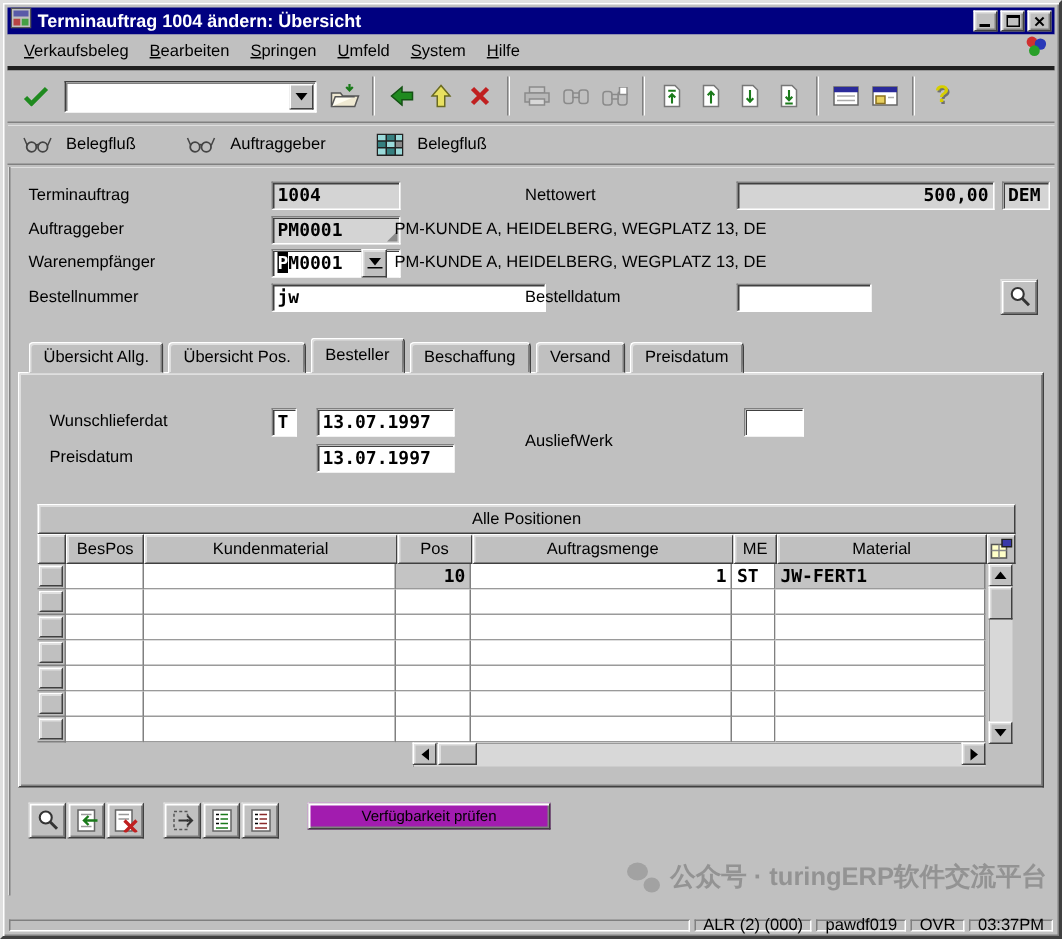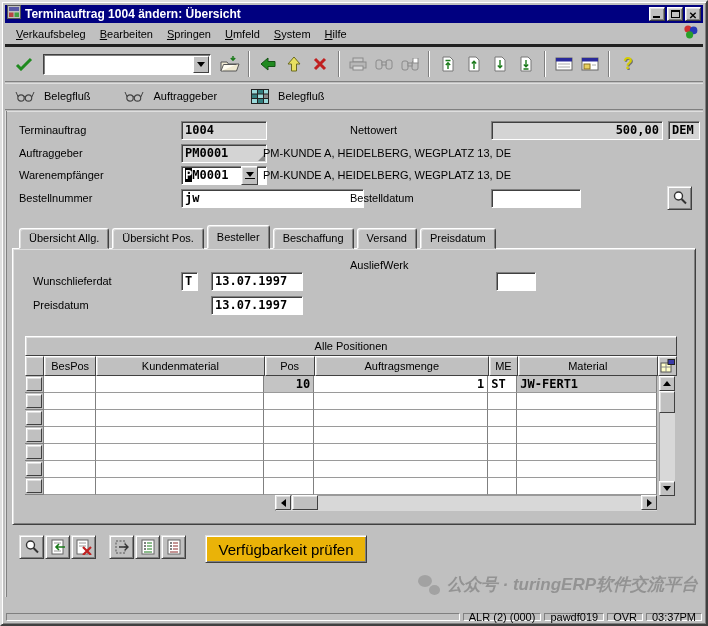--- a/index.html
+++ b/index.html
@@ -56,21 +56,21 @@
     box-shadow: inset 1px 1px 0 #404040; white-space:nowrap; overflow:hidden;margin-left:26px; }
   .fld.gray { background:#d4d4d4; }
   .fld.right { text-align:right; }
   .fld .char-sel { background:#000; color:#fff; }
   .fold::after { content:""; position:absolute; right:1px; bottom:1px; width:0; height:0;
     border-left:7px solid transparent; border-bottom:7px solid #8a8a8a; }
   .dropbtn { position:absolute; width:17px; height:19px; background:#c0c0c0;
     border:1px solid; border-color:#fff #404040 #404040 #fff; box-shadow: inset 1px 1px 0 #dfdfdf;
     display:flex; align-items:center; justify-content:center; flex-direction:column; }
   .dropbtn .bar { width:10px; height:1px; background:#000; margin-top:1px; }
-  .pushbtn { position:absolute; height:28px; background:#eab308; font-size:15px;
+  .pushbtn { position:absolute; height:18px; background:#a21caf; font-size:10px;
     border:1px solid; border-color:#dfdfdf #404040 #404040 #dfdfdf;
     box-shadow: inset 1px 1px 0 #fff, inset -1px -1px 0 #808080;
     display:flex; align-items:center; justify-content:center; }
 
   
   .tabstrip { position:absolute; left:14px; top:114px; height:24px; display:flex; align-items:flex-end; z-index:3; }
   .tab { height:21px; line-height:19px; padding:0 9px; font-size:11px; background:#c0c0c0;
     border:1px solid; border-color:#fff #404040 #c0c0c0 #fff; border-radius:3px 3px 0 0;
     box-shadow: inset 1px 1px 0 #dfdfdf, inset -1px 0 0 #808080; margin-right:3px; }
   .tab.active { height:24px; line-height:22px; position:relative; z-index:4; }
@@ -117,21 +117,21 @@
   .iconbtn { position:absolute; width:25px; height:24px; background:#c0c0c0; border:1px solid;
     border-color:#dfdfdf #404040 #404040 #dfdfdf; box-shadow: inset 1px 1px 0 #fff, inset -1px -1px 0 #808080;
     display:flex; align-items:center; justify-content:center; }
 
   
   .statusbar { position:absolute; left:4px; right:4px; bottom:3px; height:20px; display:flex; gap:3px; }
   .sbox { border:1px solid; border-color:#808080 #fff #fff #808080; font-size:11px;
     display:flex; align-items:center; padding:0 5px; white-space:nowrap;margin-top:12px; }
   .sbox.grow { flex:1; }
   .watermark { position:absolute; right:8px; bottom:28px; display:flex; align-items:center; gap:7px;
-    color:rgba(110,110,110,0.55); font-size:17px; font-weight:bold; pointer-events:none;font-style:italic; }
+    color:rgba(110,110,110,0.55); font-size:17px; font-weight:bold; pointer-events:none; }
   .wm-logo { width:22px; height:20px; position:relative; opacity:.55; }
   .wm-logo .b1 { position:absolute; left:0; top:0; width:14px; height:12px; border-radius:50%; background:#8a8a8a; }
   .wm-logo .b2 { position:absolute; right:0; bottom:0; width:11px; height:10px; border-radius:50%; background:#8a8a8a; }
 </style>
 </head>
 <body>
 
 <div class="window">
 
   <div class="titlebar">
@@ -350,21 +350,21 @@
       <span class="tab active">Besteller</span>
       <span class="tab">Beschaffung</span>
       <span class="tab">Versand</span>
       <span class="tab">Preisdatum</span>
     </div>
     <div class="tab-panel"></div>
 
     <span class="lbl" style="left:28px; top:164px;">Wunschlieferdat</span>
     <div class="fld" style="left:150px; top:161px; width:17px;">T</div>
     <div class="fld" style="left:180px; top:161px; width:92px;">13.07.1997</div>
-    <span class="lbl" style="left:345px; top:148px;">AusliefWerk</span>
+    <span class="lbl" style="left:345px; top:177px;">AusliefWerk</span>
     <div class="fld" style="left:465px; top:161px; width:40px;"></div>
     <span class="lbl" style="left:28px; top:188px;">Preisdatum</span>
     <div class="fld" style="left:180px; top:185px; width:92px;">13.07.1997</div>
 
     <div class="tablegrp">
       <div class="ttitle">Alle Positionen</div>
       <div class="thead">
         <div class="hcell col-sel"></div>
         <div class="hcell col-bespos">BesPos</div>
         <div class="hcell col-kmat">Kundenmaterial</div>

